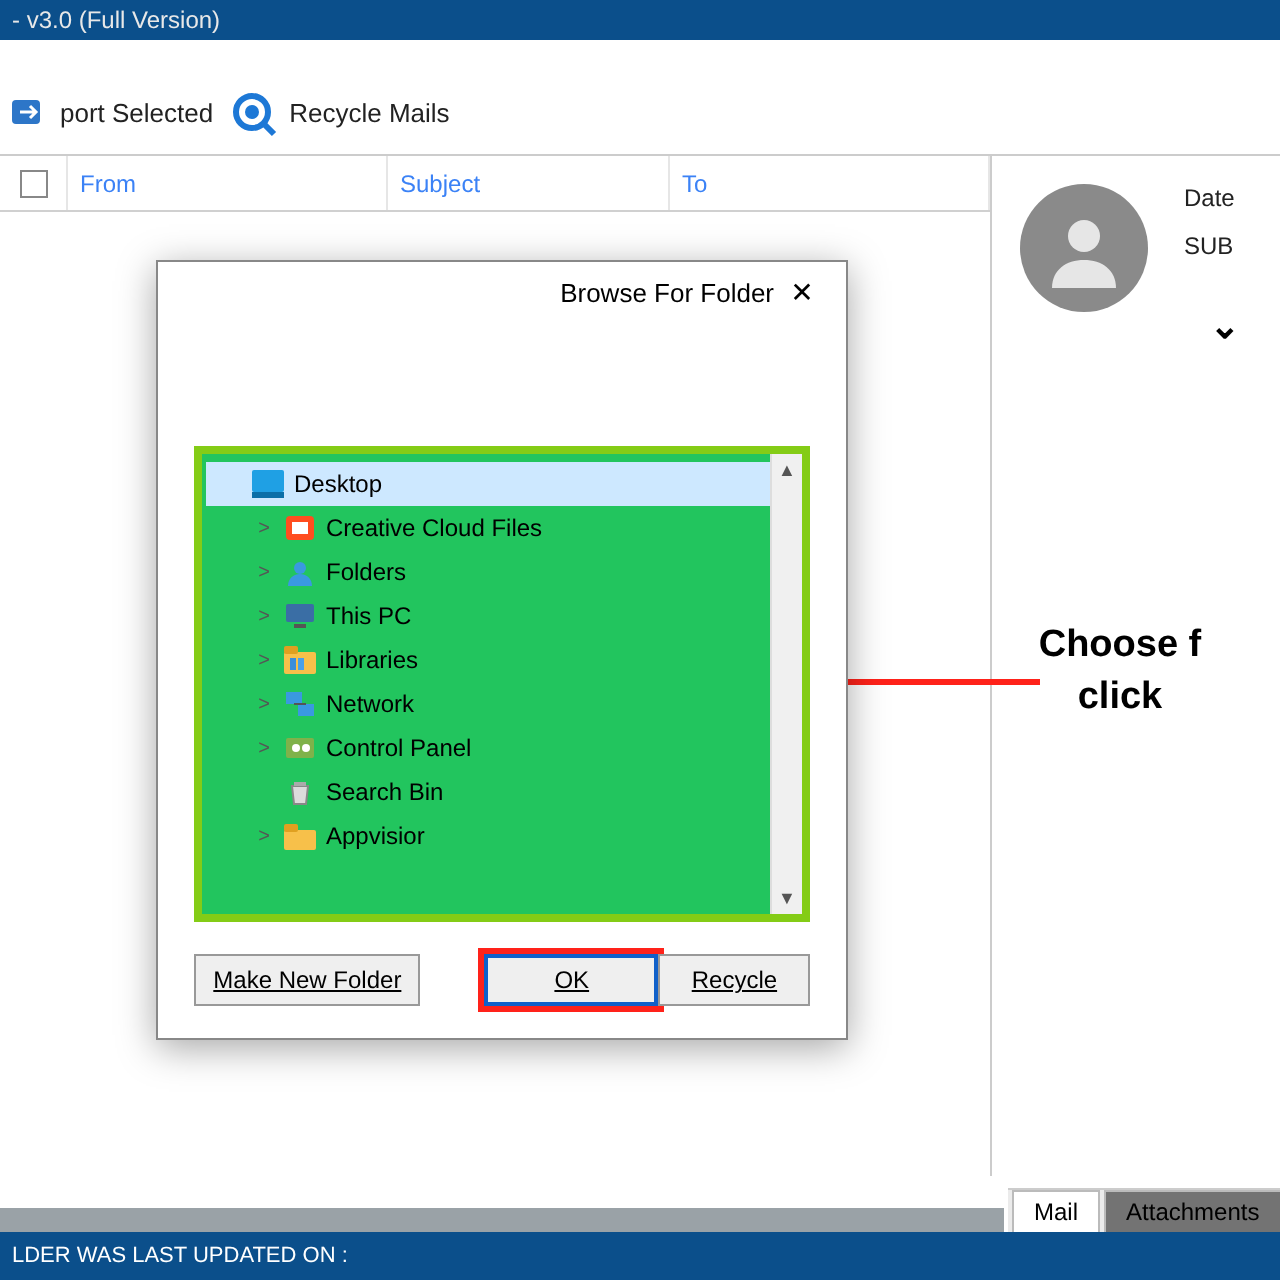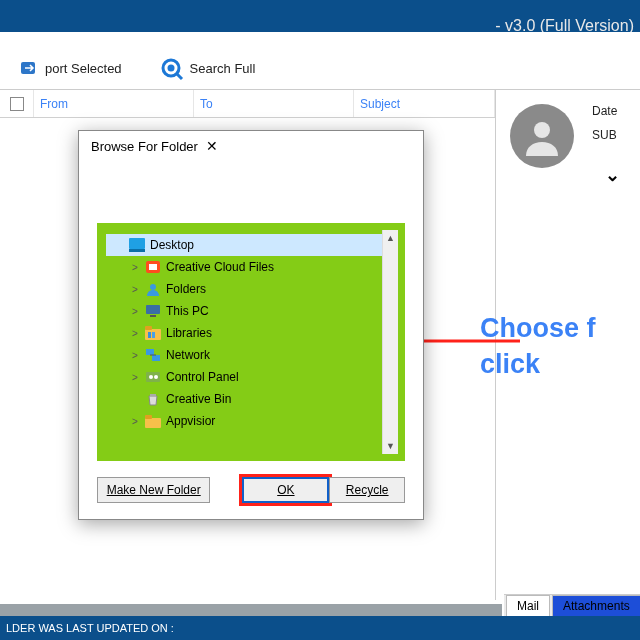--- a/index.html
+++ b/index.html
@@ -11,37 +11,36 @@
     width: 640px;
     height: 640px;
     overflow: hidden;
     position: relative;
   }
   .titlebar {
     background: #0b4f8b;
     color: #e8e8e8;
     height: 20px;
     line-height: 20px;
-    padding: 16px 6px;
-    font-size: 16px;
+    padding: 0 6px;
+    font-size: 12px;
     overflow: hidden;
-    text-align: right;
   }
   .toolbar {
     height: 42px;
     border-bottom: 1px solid #ccc;
     margin-top: 16px;
     display: flex;
     align-items: center;
     padding: 0 0 0 0;
   }
   .toolbar .tbtn {
     display: flex;
     align-items: center;
-    padding: 4px 19px;
+    padding: 4px 4px;
     color: #222;
     font-size: 13px;
   }
   .tbtn .ico { margin-right: 6px; }
   .main {
     display: flex;
     height: 510px;
   }
   .grid {
     flex: 0 0 496px;
@@ -68,56 +67,56 @@
   .avatar {
     width: 64px; height: 64px; border-radius: 50%;
     background: #8a8a8a;
     display:flex; align-items:center; justify-content:center;
   }
   .pvmeta { position:absolute; top:14px; left:96px; color:#222; }
   .pvmeta div { margin-bottom: 10px; }
   .chev { position:absolute; top:74px; right:20px; font-size:18px; font-weight:bold; }
   .annot {
     position:absolute; top:310px; right:0;
-    color:#3b82f6; font-size:27px; font-weight:bold;
-    line-height:1.35; width:160px;
+    color:#000000; font-size:19px; font-weight:bold;
+    text-align:center; line-height:1.35; width:160px;
   }
   .tabs {
     position:absolute; bottom:24px; left:504px; right:0; height:22px;
     display:flex; align-items:flex-end; padding-left:2px;
     border-top:1px solid #ccc; background:#ebebeb;
   }
   .tab {
-    padding:3px 10px; font-size:12px; background:#1d4ed8;
+    padding:3px 10px; font-size:12px; background:#737373;
     border:1px solid #bbb; border-bottom:none; margin-right:2px;
   }
   .tab.active { background:#fff; }
   .bottombar {
     position:absolute; bottom:22px; left:0; width:502px; height:14px;
     background:#9aa2a7;
   }
   .status {
     position:absolute; bottom:0; left:0; right:0; height:22px;
     background:#0b4f8b; color:#fff; font-size:11px;
     display:flex; align-items:center; padding:12px 6px;
   }
   
   .dialog {
     position:absolute; top:130px; left:78px; width:346px; height:390px;
     background:#fff; border:1px solid #888;
     box-shadow:0 4px 18px rgba(0,0,0,.35);
   }
   .dlg-title {
-    height:30px; display:flex; align-items:center; justify-content:flex-start;
+    height:30px; display:flex; align-items:center; justify-content:flex-end;
     padding:0 8px 0 12px; font-size:13px;
   }
   .dlg-close { width:28px; height:22px; display:flex; align-items:center; justify-content:center; font-size:14px; }
   .tree-wrap {
     position:absolute; top:92px; left:18px; right:18px; bottom:58px;
-    border:7px solid #84cc16; background:#84cc16; overflow:hidden;
+    border:4px solid #84cc16; background:#22c55e; overflow:hidden;
   }
   .tree { padding:4px 2px; }
   .node { display:flex; align-items:center; height:22px; padding-left:6px; }
   .node .tw { width:14px; text-align:center; color:#555; font-size:10px; }
   .node .nico { width:18px; height:16px; margin:0 4px 0 2px; display:flex; align-items:center; justify-content:center; }
   .node.sel { background:#cde8ff; }
   .node.lvl1 { padding-left:22px; }
   .scroll { position:absolute; top:0; right:0; bottom:0; width:16px; background:#f0f0f0; border-left:1px solid #ddd; }
   .scroll .up, .scroll .dn { height:16px; display:flex; align-items:center; justify-content:center; color:#555; font-size:9px; }
   .scroll .dn { position:absolute; bottom:0; width:100%; }
@@ -158,33 +157,33 @@
     <span>port Selected</span>
   </div>
   <div class="tbtn">
     <span class="ico">
       <svg width="24" height="24">
           <circle cx="11" cy="11" r="8" fill="none" stroke="#1d78d6" stroke-width="3"></circle>
           <line x1="17" y1="17" x2="22" y2="22" stroke="#1d78d6" stroke-width="3"></line>
           <circle cx="11" cy="11" r="3.5" fill="#1d78d6"></circle>
         </svg>
     </span>
-    <span>Search Full</span>
+    <span>Recycle Mails</span>
   </div>
 </div>
 
 <div class="main">
   <div class="grid">
     <div class="ghead">
       <div class="gcol chk">
           <div class="chkbox"></div>
         </div>
       <div class="gcol from">From</div>
+      <div class="gcol subj">Subject</div>
       <div class="gcol to">To</div>
-      <div class="gcol subj">Subject</div>
     </div>
   </div>
   <div class="preview">
     <div class="avatar">
       <svg width="40" height="40" viewBox="0 0 40 40">
           <circle cx="20" cy="14" r="8" fill="#e6e6e6"></circle>
           <path d="M4 40c0-9 7-14 16-14s16 5 16 14" fill="#e6e6e6"></path>
         </svg>
     </div>
     <div class="pvmeta">
@@ -302,21 +301,21 @@
           <span>Control Panel</span>
         </div>
         <div class="node lvl1">
           <span class="tw"></span>
           <span class="nico">
             <svg width="14" height="14">
               <path d="M3 4h8l-1 9H4z" fill="#dcdcdc" stroke="#888"></path>
               <rect x="4" y="2" width="6" height="2" fill="#aaa"></rect>
             </svg>
           </span>
-          <span>Creative Bin</span>
+          <span>Search Bin</span>
         </div>
         <div class="node lvl1">
           <span class="tw">&gt;</span>
           <span class="nico">
             <svg width="16" height="13">
               <rect y="3" width="16" height="10" rx="1" fill="#f7c04a"></rect>
               <rect width="7" height="4" rx="1" fill="#e0a020"></rect>
             </svg>
           </span>
           <span>Appvisior</span>

